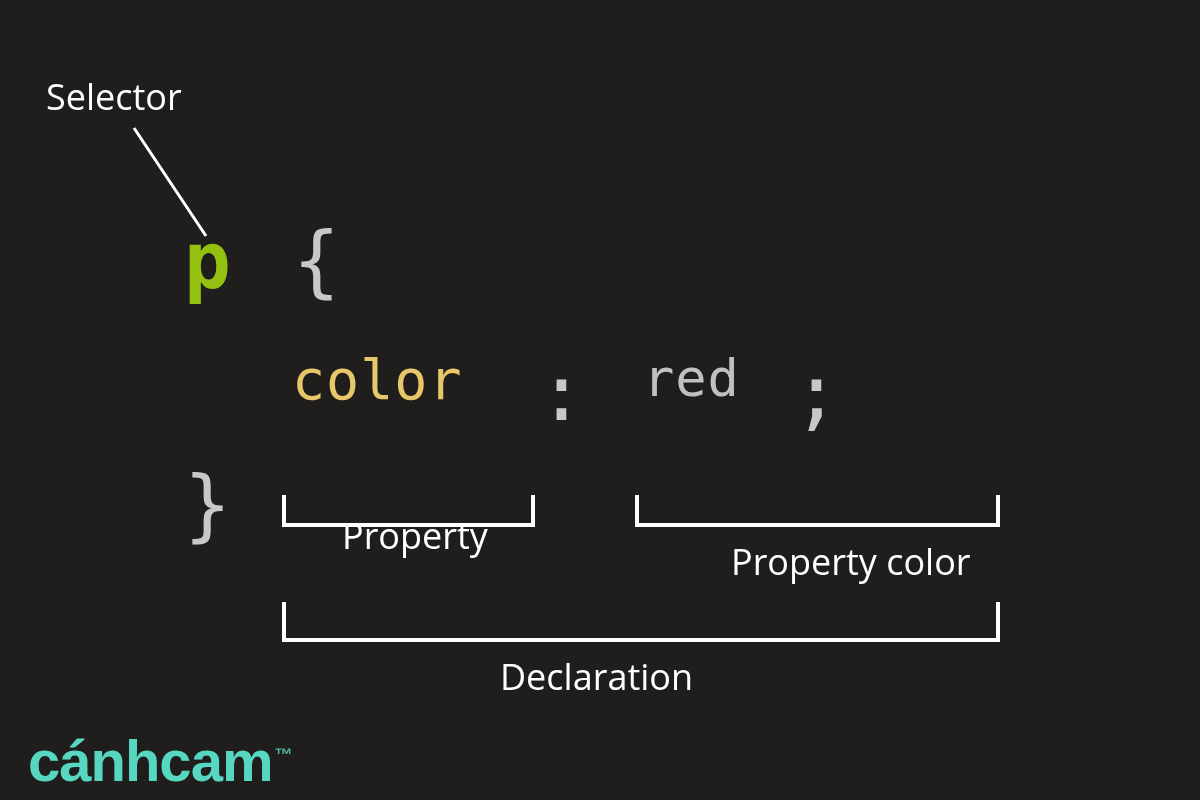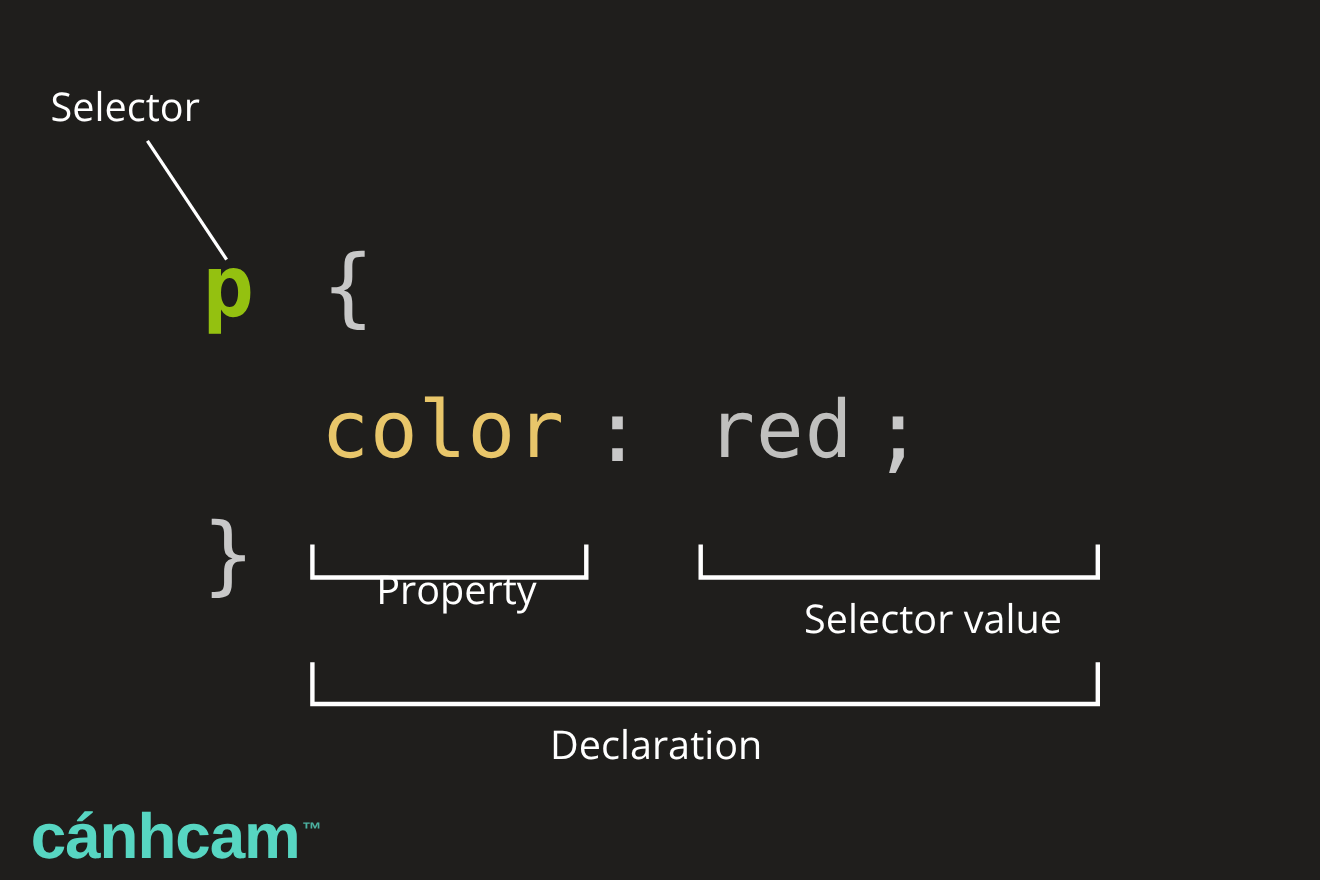--- a/index.html
+++ b/index.html
@@ -17,23 +17,23 @@
     font-size: 36px;
     font-weight: 400;
   }
   .code {
     position: absolute;
     font-family: "Consolas", "DejaVu Sans Mono", "Menlo", monospace;
     font-weight: 700;
   }
   .selector-token { color: #94c110; font-size: 78px; }
   .brace-token   { color: #c8c8c8; font-size: 78px; font-weight: 500; }
-  .property-token{ color: #e8c66a; font-size: 72px; font-weight: 500; letter-spacing: 1px; }
+  .property-token{ color: #e8c66a; font-size: 55px; font-weight: 500; letter-spacing: 1px; }
   .colon-token   { color: #c8c8c8; font-size: 78px; font-weight: 500; }
-  .value-token   { color: #c0c0be; font-size: 72px; font-weight: 500; letter-spacing: 1px; }
+  .value-token   { color: #c0c0be; font-size: 52px; font-weight: 500; letter-spacing: 1px; }
   .semi-token    { color: #c8c8c8; font-size: 78px; font-weight: 500; }
 
   svg.overlay {
     position: absolute;
     top: 0; left: 0;
     width: 1200px; height: 800px;
     pointer-events: none;
   }
 
   .watermark {
@@ -54,21 +54,21 @@
     opacity: 0.8;
   }
 </style>
 </head>
 <body>
 
 <div class="label" style="left:46px; top:72px;">Selector</div>
 
 <div class="label" style="left:342px; top:511px;">Property</div>
 
-<div class="label" style="left:731px; top:537px;">Selector value</div>
+<div class="label" style="left:731px; top:537px;">Property color</div>
 
 <div class="label" style="left:500px; top:652px;">Declaration</div>
 
 <div class="code selector-token" style="left:184px; top:216px;">p</div>
 
 <div class="code brace-token" style="left:293px; top:216px;">{</div>
 
 <div class="code property-token" style="left:292px; top:348px;">color</div>
 
 <div class="code colon-token" style="left:538px; top:348px;">:</div>

